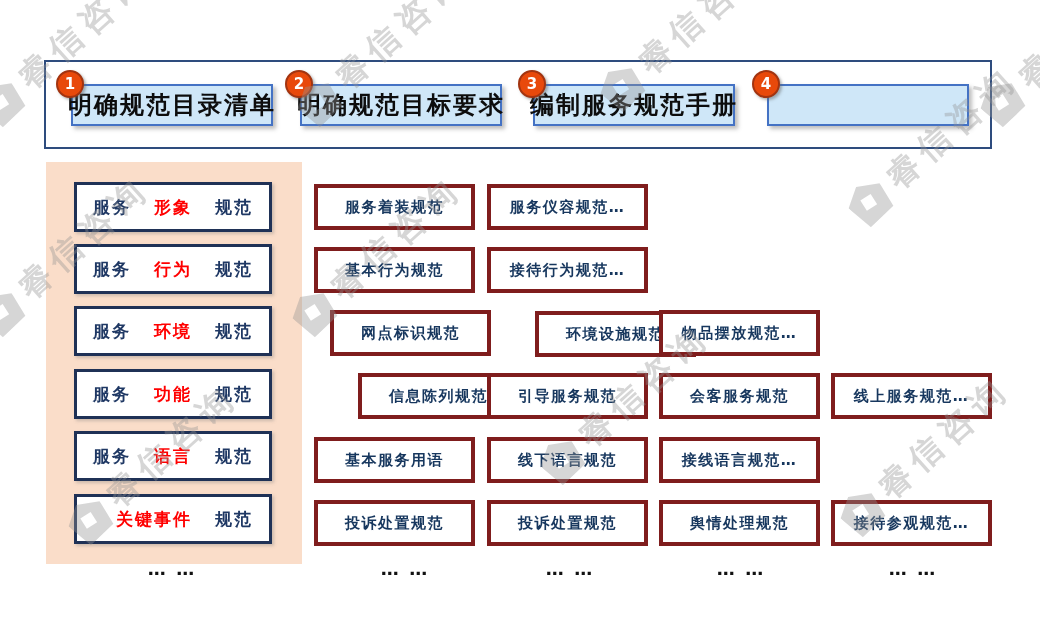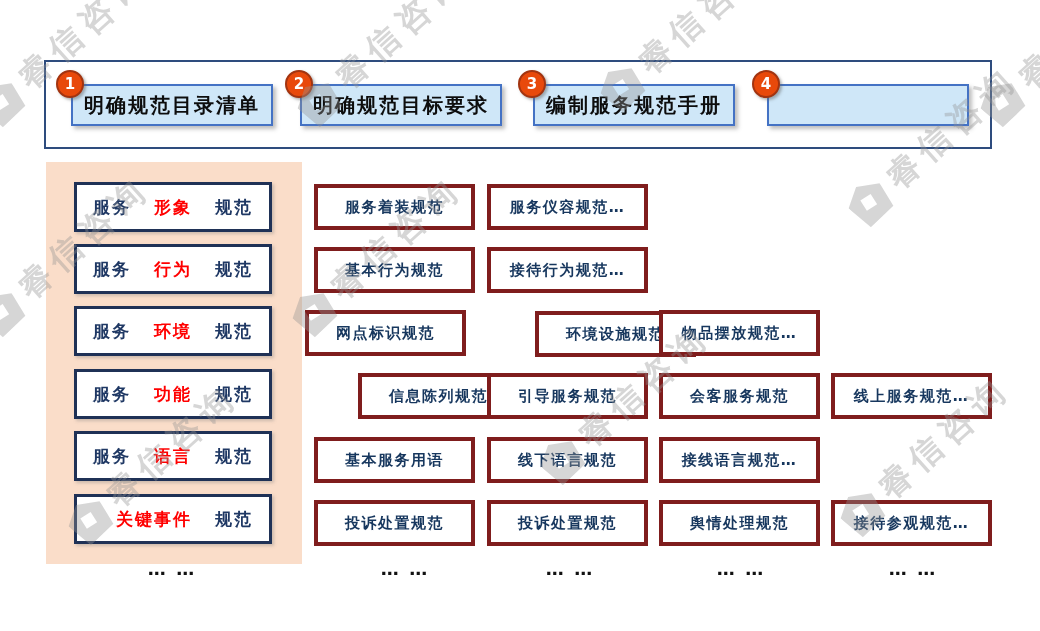--- a/index.html
+++ b/index.html
@@ -10,21 +10,21 @@
   
   .bar{position:absolute;left:44px;top:60px;width:944px;height:85px;
     border:2px solid #2E4C7E;background:#fff;z-index:1;}
   .step{position:absolute;top:84px;width:198px;height:38px;background:#CFE7F8;
     border:2px solid #4472C4;box-shadow:3px 3px 4px rgba(110,110,110,.45);
     display:flex;align-items:center;justify-content:center;z-index:2;}
   .step-num{position:absolute;left:-17px;top:-16px;width:24px;height:24px;border-radius:50%;
     background:#E8490B;border:2px solid #A23410;color:#fff;font-weight:bold;font-size:15px;
     display:flex;align-items:center;justify-content:center;
     box-shadow:2px 2px 3px rgba(100,100,100,.5);z-index:3;}
-  .step-label{font-size:20px;font-weight:bold;color:#0d0d0d;letter-spacing:2px;white-space:nowrap;}
+  .step-label{font-size:24px;font-weight:bold;color:#0d0d0d;letter-spacing:2px;white-space:nowrap;}
   
   .panel{position:absolute;left:46px;top:162px;width:256px;height:402px;background:#FADDC9;z-index:1;}
   .cat{position:absolute;left:74px;width:192px;height:44px;background:#fff;
     border:3px solid #1F3156;box-shadow:2px 2px 3px rgba(120,120,120,.35);
     display:flex;align-items:center;justify-content:center;z-index:2;
     font-size:17px;font-weight:bold;color:#1F3864;letter-spacing:2px;white-space:nowrap;gap:23px;}
   .cat .hl{color:#FF0000;}
   
   .cell{position:absolute;width:153px;height:38px;background:#fff;border:4px solid #7f1d1d;
     display:flex;align-items:center;justify-content:center;z-index:2;
@@ -89,21 +89,21 @@
       </div>
       <div class="cat" style="top: 494px;">
         <span></span>
         <span class="hl">关键事件</span>
         <span>规范</span>
       </div>
       <div class="cell" style="left: 314px; top: 184px;">服务着装规范</div>
       <div class="cell" style="left: 487px; top: 184px;">服务仪容规范…</div>
       <div class="cell" style="left: 314px; top: 247px;">基本行为规范</div>
       <div class="cell" style="left: 487px; top: 247px;">接待行为规范…</div>
-      <div class="cell" style="left: 305px; top: 310px;">网点标识规范</div>
+      <div class="cell" style="left: 330px; top: 310px;">网点标识规范</div>
       <div class="cell" style="left: 487px; top: 311px; margin-left: 48px;">环境设施规范</div>
       <div class="cell" style="left: 659px; top: 310px;">物品摆放规范…</div>
       <div class="cell" style="left: 314px; top: 373px; margin-left: 44px;">信息陈列规范</div>
       <div class="cell" style="left: 487px; top: 373px;">引导服务规范</div>
       <div class="cell" style="left: 659px; top: 373px;">会客服务规范</div>
       <div class="cell" style="left: 831px; top: 373px;">线上服务规范…</div>
       <div class="cell" style="left: 314px; top: 437px;">基本服务用语</div>
       <div class="cell" style="left: 487px; top: 437px;">线下语言规范</div>
       <div class="cell" style="left: 659px; top: 437px;">接线语言规范…</div>
       <div class="cell" style="left: 314px; top: 500px;">投诉处置规范</div>

